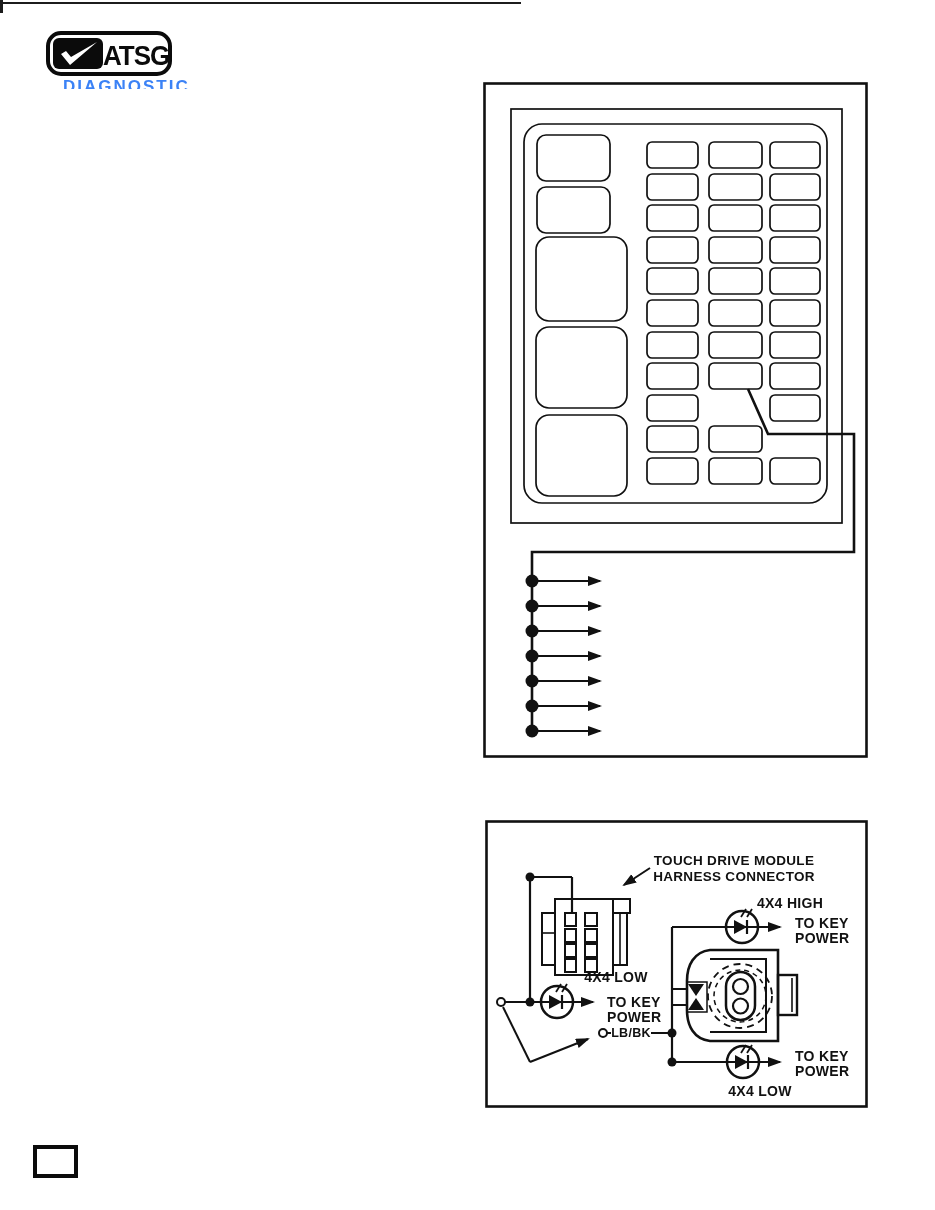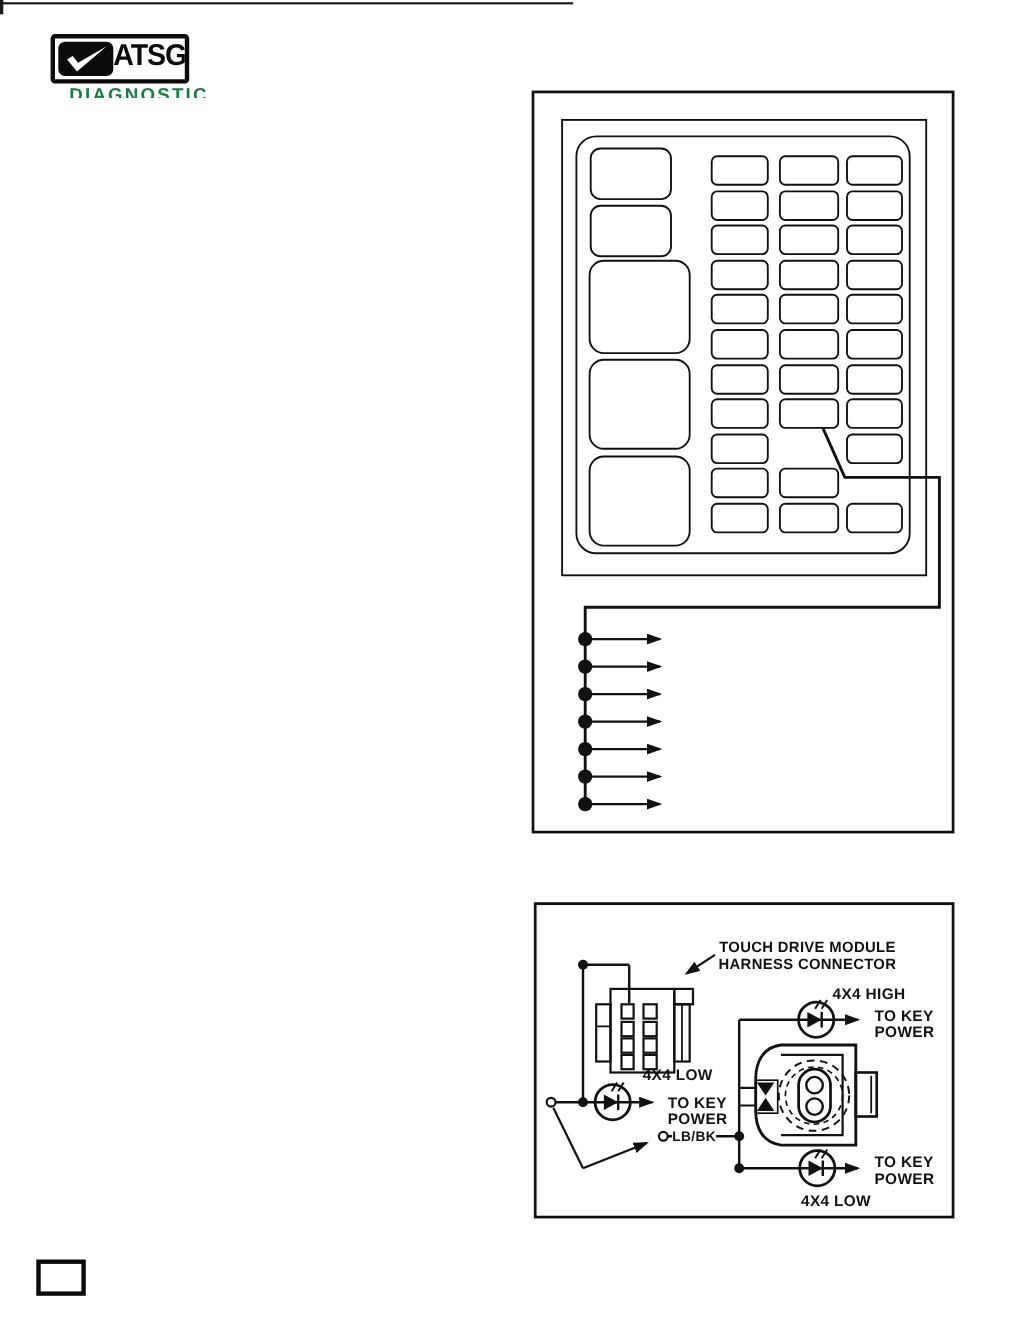--- a/index.html
+++ b/index.html
@@ -11,43 +11,43 @@
     font-family:"Liberation Sans",sans-serif;
     color:#111;
   }
   .scanline-top{position:absolute;left:0;top:2px;width:521px;height:2px;background:#1c1c1c;}
   .scanline-corner{position:absolute;left:0;top:0;width:3px;height:13px;background:#1c1c1c;}
 
   
   .logo{
     position:absolute;left:46px;top:31px;
     width:118px;height:37px;
-    border:4px solid #0b0b0b;border-radius:4px;
-    display:flex;align-items:flex-start;background:#fff;
+    border:4px solid #0b0b0b;border-radius:15px;
+    display:flex;align-items:flex-end;background:#fff;
     overflow:hidden;
   }
   .logo-check{
     width:50px;height:31px;margin:3px 0 3px 3px;
     background:#0b0b0b;border-radius:6px;
     display:flex;align-items:center;justify-content:center;
     flex:0 0 auto;
   }
   .logo-text{
     flex:1;text-align:center;
     font-weight:bold;font-size:26px;letter-spacing:-1px;
     color:#0b0b0b;line-height:31px;
     transform:scaleY(1.05);
   }
   .tagline-clip{
     position:absolute;left:63px;top:78px;
     width:140px;height:11px;overflow:hidden;
   }
   .tagline{
     font-weight:bold;font-size:17px;letter-spacing:2px;
-    color:#15803d;line-height:17px;white-space:nowrap;
+    color:#3b82f6;line-height:17px;white-space:nowrap;
   }
 
   .fig{position:absolute;}
   #fig-fuse{left:483px;top:82px;}
   #fig-wiring{left:485px;top:820px;}
 
   .pagebox{
     position:absolute;left:33px;top:1145px;
     width:37px;height:25px;
     border:4px solid #0b0b0b;background:#fff;

